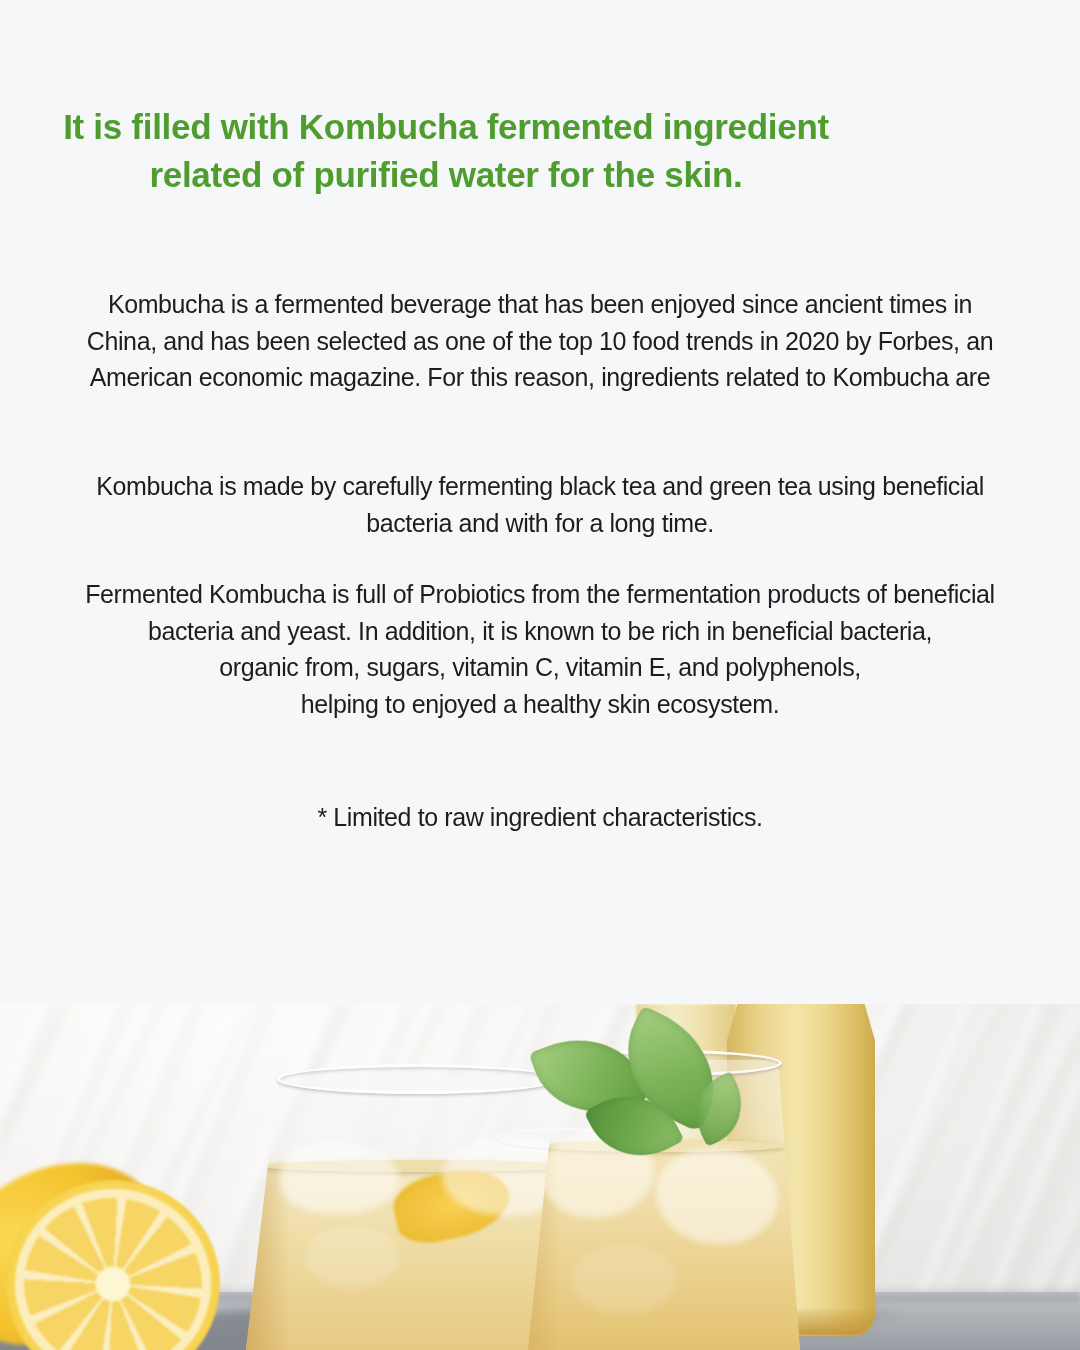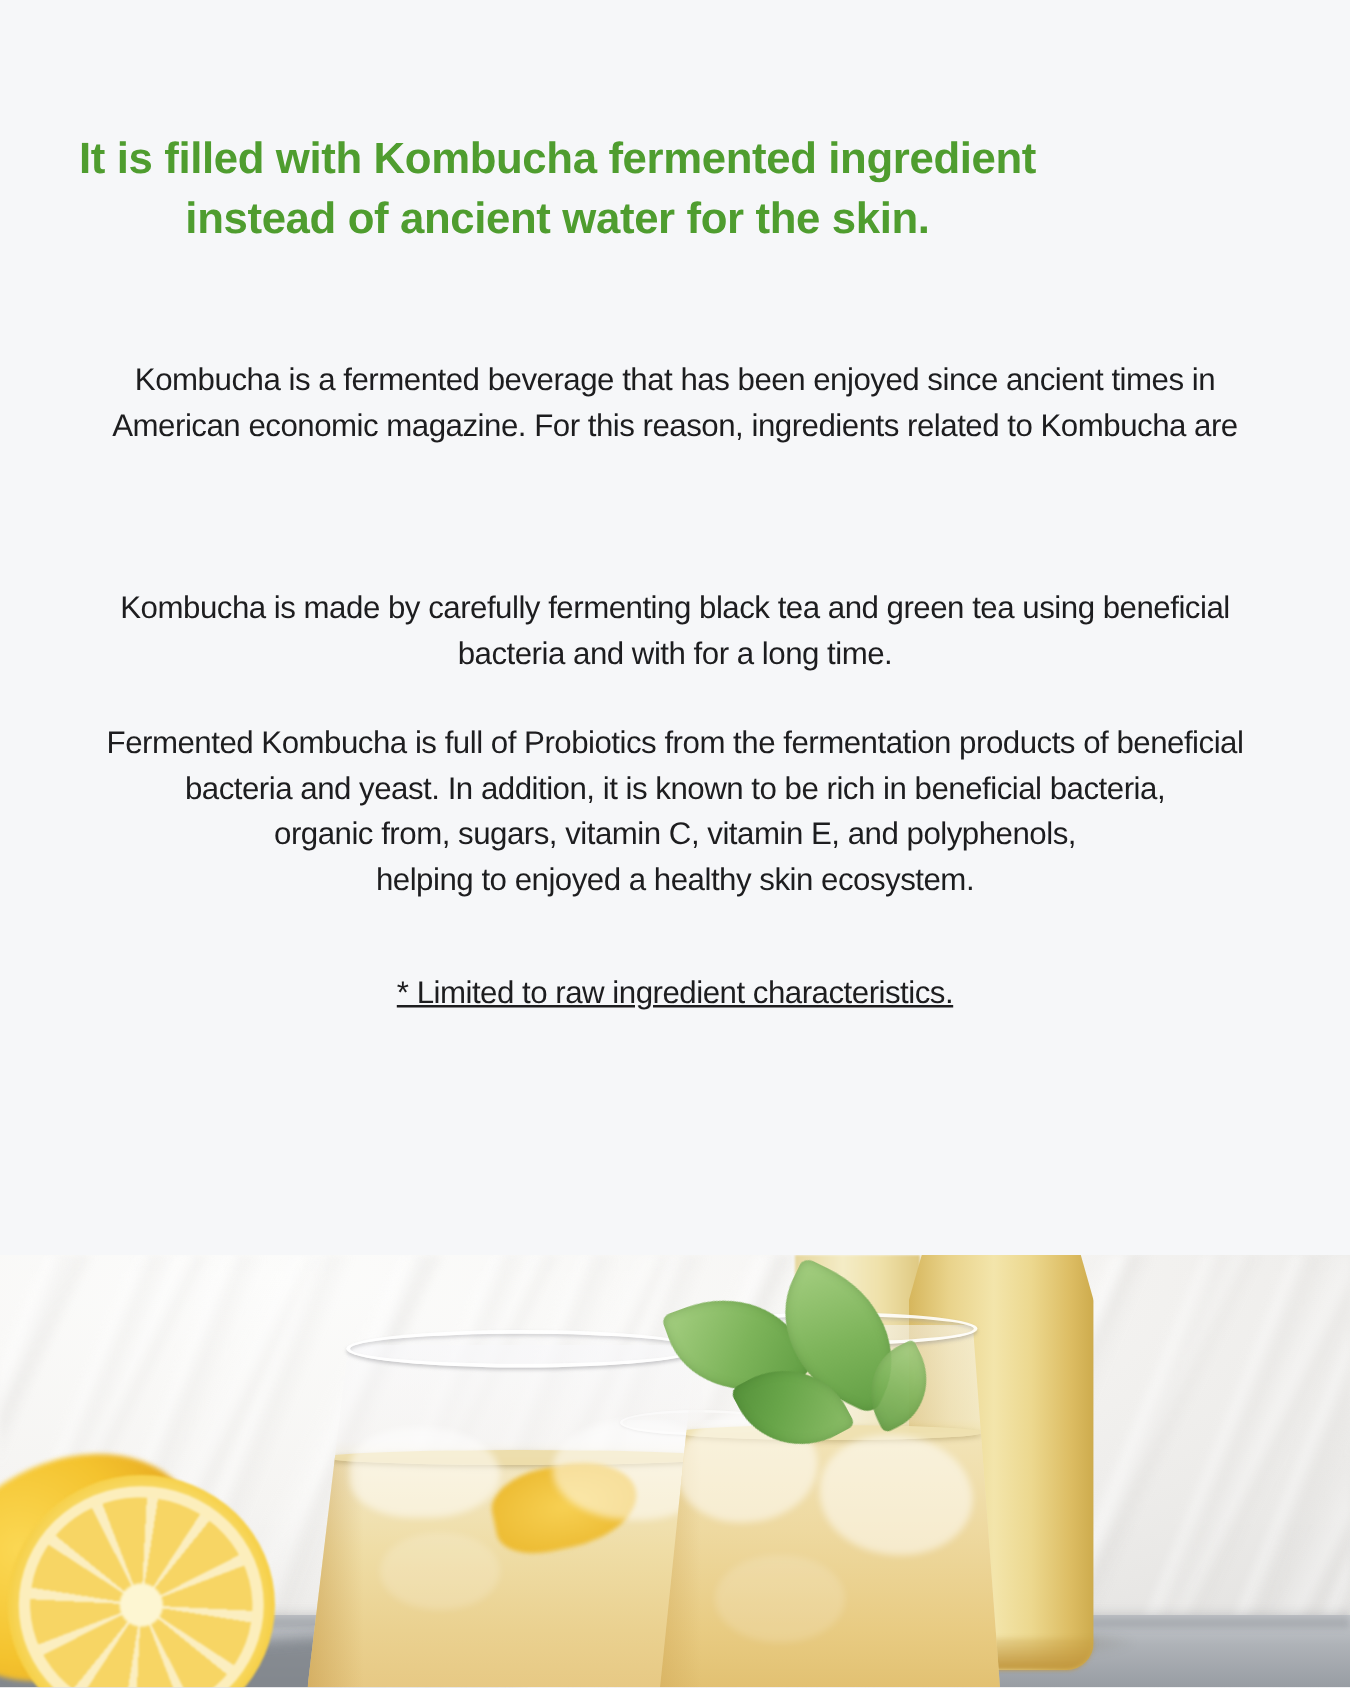--- a/index.html
+++ b/index.html
@@ -16,21 +16,21 @@
     text-align:center; color:#4f9d2f; font-weight:bold;
     font-size:35px; line-height:48px; letter-spacing:-0.3px;
   }
   .copy {
     position:absolute; left:0; width:1080px; text-align:center;
     color:#1d1d1f; font-size:25px; line-height:36.5px; letter-spacing:-0.4px;
   }
   .p1 { top:286px; }
   .p2 { top:468px; }
   .p3 { top:576px; }
-  .disclaimer { top:776px;text-decoration:underline; }
+  .disclaimer { top:799px; }
 
   
   .photo {
     position:absolute; left:0; bottom:0; width:1080px; height:346px;
     overflow:hidden; background:#efeeec;
   }
   .photo * { position:absolute; }
 
   .wall {
     inset:0; z-index:1;
@@ -184,25 +184,26 @@
            background:linear-gradient(135deg, #8cbd68 0%, #68a549 60%, #55913a 100%); }
   .leaf4 { left:152px; top:58px; width:58px; height:54px; border-radius:8% 78% 10% 78%; transform:rotate(64deg); opacity:.9; }
 </style>
 </head>
 <body>
 
 <div class="page">
 
   <div class="headline">
     <div>It is filled with Kombucha fermented ingredient</div>
-    <div>instead of ancient water for the skin.</div>
+    <div>related of purified water for the skin.</div>
   </div>
 
   <div class="copy p1">
     <div>Kombucha is a fermented beverage that has been enjoyed since ancient times in</div>
+    <div>China, and has been selected as one of the top 10 food trends in 2020 by Forbes, an</div>
     <div>American economic magazine. For this reason, ingredients related to Kombucha are</div>
   </div>
 
   <div class="copy p2">
     <div>Kombucha is made by carefully fermenting black tea and green tea using beneficial</div>
     <div>bacteria and with for a long time.</div>
   </div>
 
   <div class="copy p3">
     <div>Fermented Kombucha is full of Probiotics from the fermentation products of beneficial</div>

